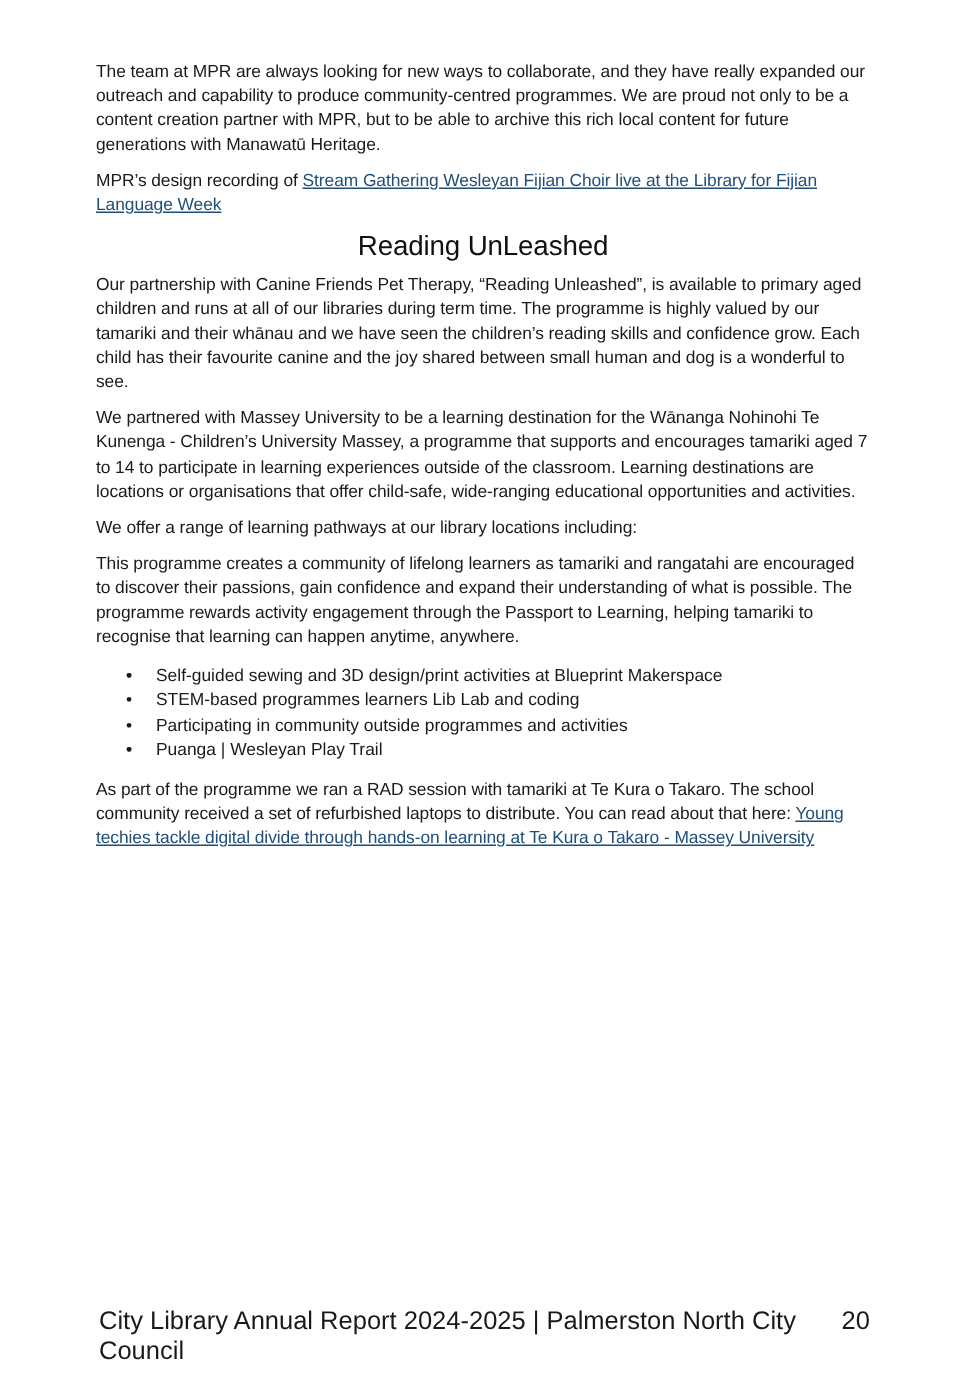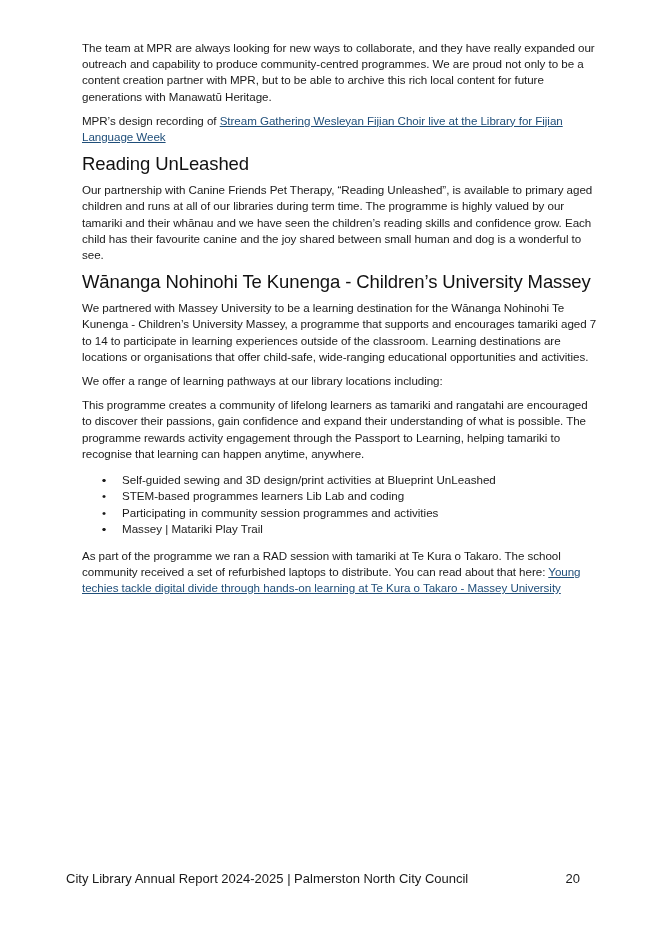--- a/index.html
+++ b/index.html
@@ -1,50 +1,49 @@
 <!DOCTYPE html>
 <html><head>
   <meta charset="utf-8">
   <style>
     html, body { margin: 0; padding: 0; background: #ffffff; }
     body { width: 645px; height: 926px; position: relative; overflow: hidden;
       font-family: "Liberation Sans", "DejaVu Sans", sans-serif; color: #1a1a1a; }
-    .page { position: absolute; left: 82px; top: 40px; width: 516px; }
+    .page { position: absolute; left: 64px; top: 40px; width: 516px; }
     p { margin: 0 0 8px 0; font-size: 11.6px; line-height: 16.2px; letter-spacing: -0.05px; }
     a.link { color: #1f4e79; text-decoration: underline; }
-    h2 { font-weight: normal; font-size: 18.5px; line-height: 22px; margin: 6px 0 7px 0; color: #111; letter-spacing: -0.1px; }
+    h2 { font-weight: normal; font-size: 18.5px; line-height: 22px; margin: 6px 0 7px 0; color: #111; letter-spacing: -0.1px; text-align: center; }
     ul { list-style: none; margin: 10px 0 10px 0; padding: 0; }
     ul li { position: relative; padding-left: 40px; font-size: 11.6px; line-height: 16.4px; }
     ul li .bullet { position: absolute; left: 20px; top: 0; }
-    .footer { position: absolute; left: 66px; top: 871px; width: 514px; font-size: 13px; display: flex; justify-content: space-between; }
+    .footer { position: absolute; left: 66px; top: 871px; width: 514px; font-size: 17px; display: flex; justify-content: space-between; }
   </style>
 </head>
 <body>
 
 <div class="page">
   <p>The team at MPR are always looking for new ways to collaborate, and they have really expanded our outreach and capability to produce community-centred programmes. We are proud not only to be a content creation partner with MPR, but to be able to archive this rich local content for future generations with Manawatū Heritage.</p>
   <p>
     <span>MPR’s design recording of </span><a class="link" style="color: rgb(31, 78, 121);">Stream Gathering Wesleyan Fijian Choir live at the Library for Fijian Language Week</a>
   </p>
 
   <h2>Reading UnLeashed</h2>
   <p>Our partnership with Canine Friends Pet Therapy, “Reading Unleashed”, is available to primary aged children and runs at all of our libraries during term time. The programme is highly valued by our tamariki and their whānau and we have seen the children’s reading skills and confidence grow. Each child has their favourite canine and the joy shared between small human and dog is a wonderful to see.</p>
 
-  <h2>Wānanga Nohinohi Te Kunenga - Children’s University Massey</h2>
   <p>We partnered with Massey University to be a learning destination for the Wānanga Nohinohi Te Kunenga - Children’s University Massey, a programme that supports and encourages tamariki aged 7 to 14 to participate in learning experiences outside of the classroom.  Learning destinations are locations or organisations that offer child-safe, wide-ranging educational opportunities and activities.</p>
   <p>We offer a range of learning pathways at our library locations including:</p>
   <p>This programme creates a community of lifelong learners as tamariki and rangatahi are encouraged to discover their passions, gain confidence and expand their understanding of what is possible. The programme rewards activity engagement through the Passport to Learning, helping tamariki to recognise that learning can happen anytime, anywhere.</p>
 
   <ul>
     <li><span class="bullet">•</span></li>
-    <li><span class="bullet">•</span><span>Self-guided sewing and 3D design/print activities at Blueprint UnLeashed</span></li>
+    <li><span class="bullet">•</span><span>Self-guided sewing and 3D design/print activities at Blueprint Makerspace</span></li>
     <li><span class="bullet">•</span><span>STEM-based programmes learners Lib Lab and coding</span></li>
-    <li><span class="bullet">•</span><span>Participating in community session programmes and activities</span></li>
+    <li><span class="bullet">•</span><span>Participating in community outside programmes and activities</span></li>
     <li><span class="bullet">•</span></li>
-    <li><span class="bullet">•</span><span>Massey | Matariki Play Trail</span></li>
+    <li><span class="bullet">•</span><span>Puanga | Wesleyan Play Trail</span></li>
   </ul>
 
   <p>
     <span>As part of the programme we ran a RAD session with tamariki at Te Kura o Takaro. The school community received a set of refurbished laptops to distribute. You can read about that here: </span><a class="link" style="color: rgb(31, 78, 121);">Young techies tackle digital divide through hands-on learning at Te Kura o Takaro - Massey University</a>
   </p>
 </div>
 
 <div class="footer">
   <span>City Library Annual Report 2024-2025 | Palmerston North City Council</span>
   <span>20</span>

